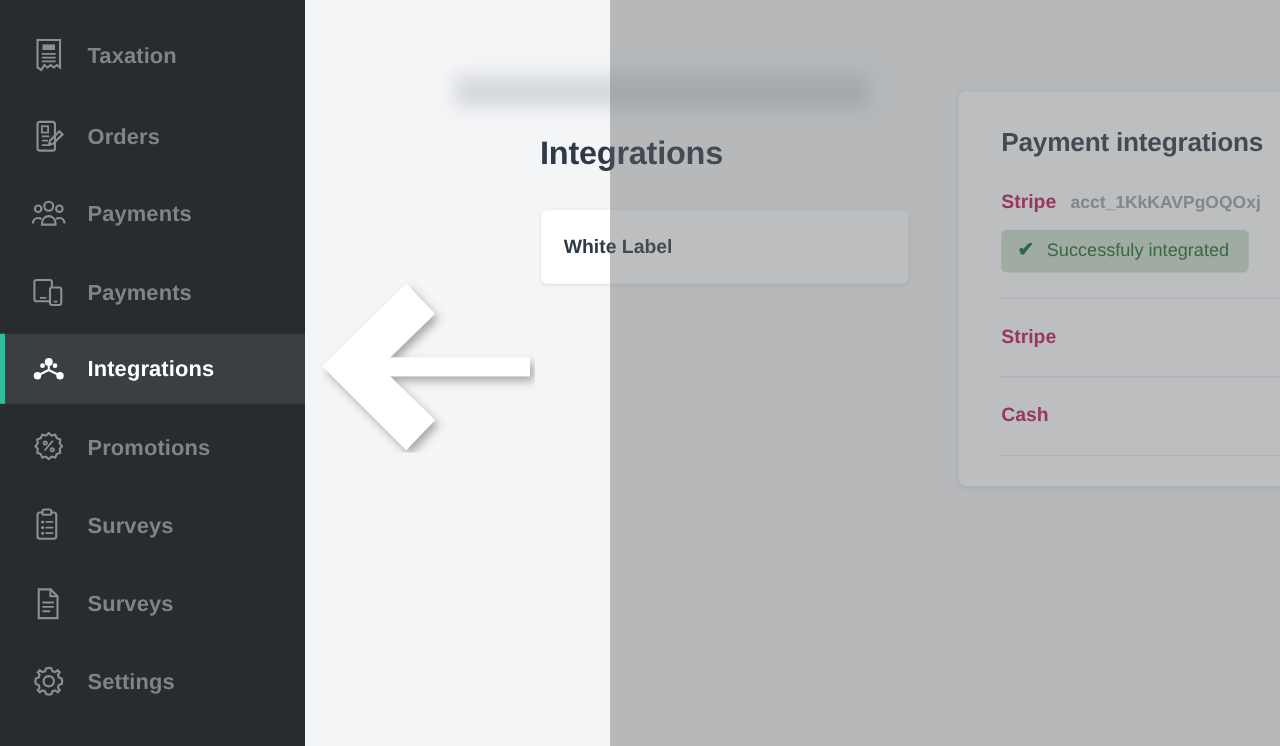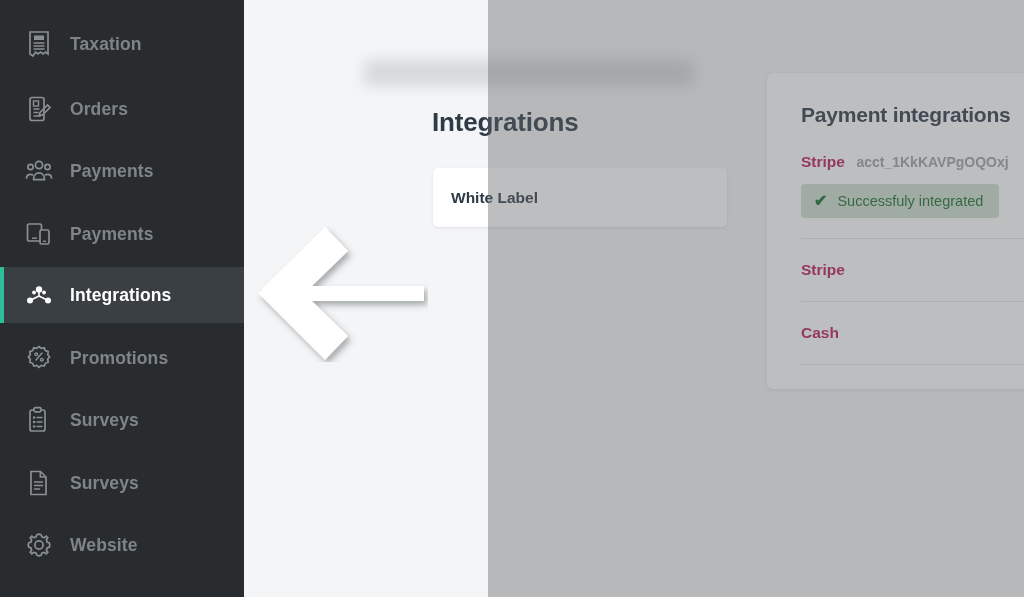--- a/index.html
+++ b/index.html
@@ -282,21 +282,21 @@
         <span class="nav-label">Surveys</span>
       </div>
 
       <div class="nav-item" style="top:517px">
         <span class="ico">
           <svg width="28" height="28" viewBox="0 0 28 28" fill="none" stroke="#8a8f93" stroke-width="1.7">
             <path d="M14 3.2l2.1.5.9 2.3 2.3.6 1.9-1.4 1.6 1.6-1.4 1.9.6 2.3 2.3.9.5 2.1-.5 2.1-2.3.9-.6 2.3 1.4 1.9-1.6 1.6-1.9-1.4-2.3.6-.9 2.3-2.1.5-2.1-.5-.9-2.3-2.3-.6-1.9 1.4-1.6-1.6 1.4-1.9-.6-2.3-2.3-.9-.5-2.1.5-2.1 2.3-.9.6-2.3L5.2 6.8l1.6-1.6 1.9 1.4 2.3-.6.9-2.3z"></path>
             <circle cx="14" cy="14" r="4.1"></circle>
           </svg>
         </span>
-        <span class="nav-label">Website</span>
+        <span class="nav-label">Settings</span>
       </div>
 
     </div>
   </nav>
 
   <main id="main">
 
     <div class="ghost-header"></div>
 
     <h1 class="page-title">Integrations</h1>

